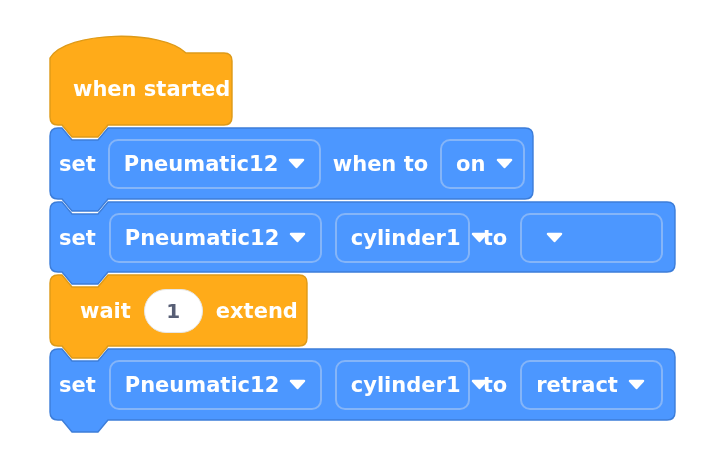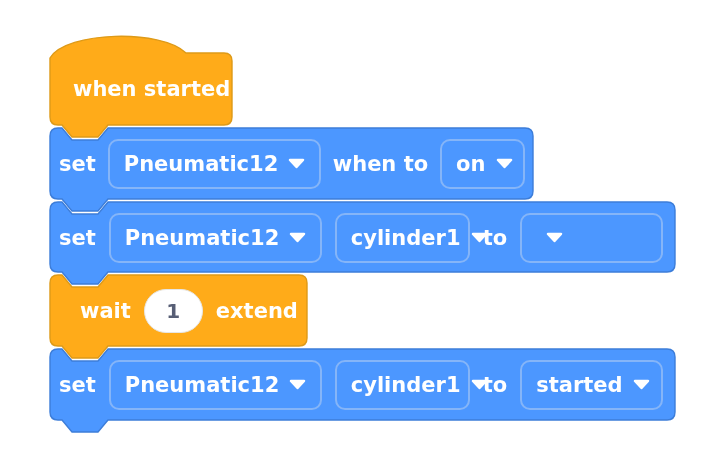--- a/index.html
+++ b/index.html
@@ -169,21 +169,21 @@
     <div class="dropdown" style="width:135px;">
       <span class="dd-value">cylinder1</span>
       <span class="caret">
         <svg width="17" height="11" viewBox="0 0 17 11">
             <path d="M2 2 L8.5 9 L15 2 Z" fill="#fff" stroke="#fff" stroke-width="2.5" stroke-linejoin="round"></path>
           </svg>
       </span>
     </div>
     <span class="block-label">to</span>
     <div class="dropdown" style="width:143px;">
-      <span class="dd-value">started</span>
+      <span class="dd-value">retract</span>
       <span class="caret">
         <svg width="17" height="11" viewBox="0 0 17 11">
             <path d="M2 2 L8.5 9 L15 2 Z" fill="#fff" stroke="#fff" stroke-width="2.5" stroke-linejoin="round"></path>
           </svg>
       </span>
     </div>
   </div>
 
 </div>
 

